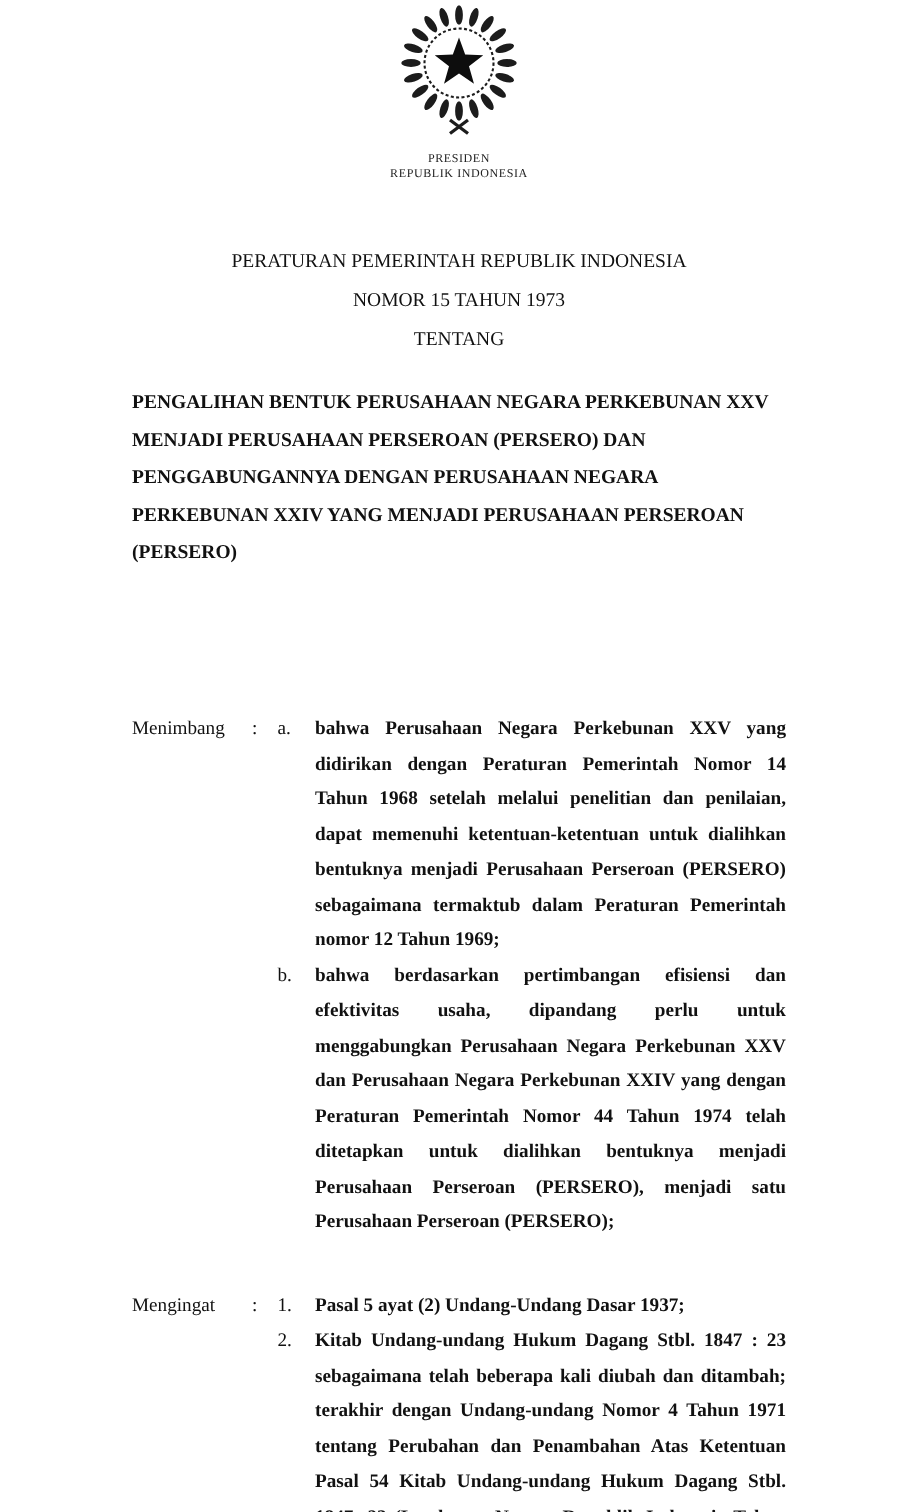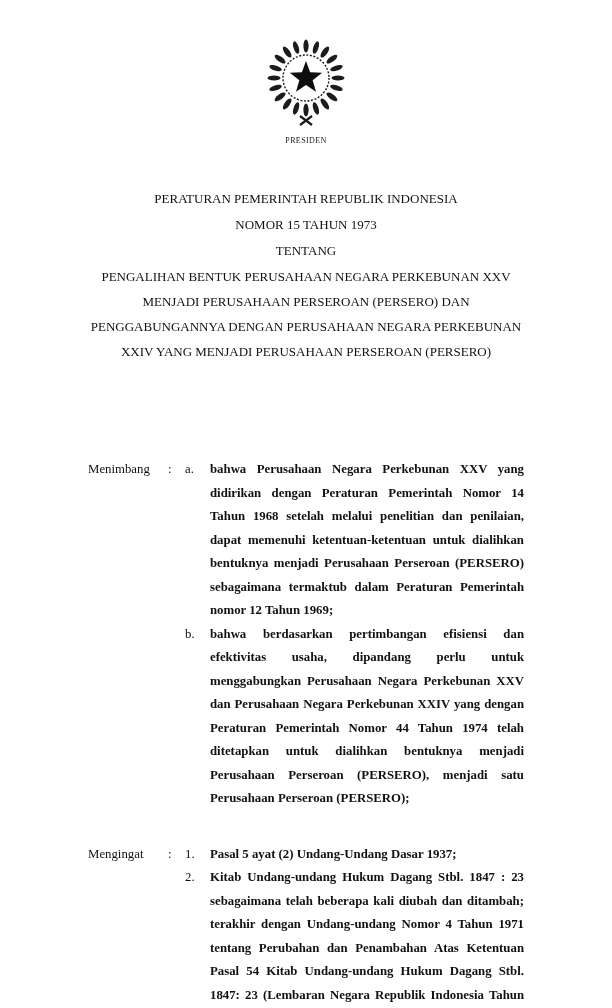--- a/index.html
+++ b/index.html
@@ -7,21 +7,20 @@
   body {
     width: 612px;
     height: 1008px;
     font-family: "Liberation Serif", serif;
     color: #111111;
     overflow: hidden;
   }
   .page {
     width: 612px;
     height: 865px;
-    padding-top: 36px;
     background: #ffffff;
   }
   
   .masthead { text-align: center; }
   .emblem { display: inline-block; }
   .mast-line {
     font-size: 8px;
     line-height: 10px;
     letter-spacing: 0.4px;
     color: #222222;
@@ -32,24 +31,25 @@
     margin: 0 auto;
   }
   .title-block {
     margin-top: 40px;
     text-align: center;
     font-size: 13px;
     line-height: 26px;
   }
   .title-line { white-space: pre-wrap; }
   .title-subject {
-    margin-top: 0px;
-    text-align: center;
+    margin-top: 16px;
+    text-align: left;
     font-size: 13px;
     line-height: 25px;
+    font-weight: bold;
   }
   .salutation {
     margin-top: 32px;
     text-align: center;
     font-size: 13px;
     line-height: 24px;
   }
   
   .clause {
     display: grid;
@@ -105,20 +105,21 @@
         <use href="#leaf" transform="rotate(306 44 42)"></use>
         <use href="#leaf" transform="rotate(324 44 42)"></use>
         <use href="#leaf" transform="rotate(342 44 42)"></use>
         <use href="#leaf" transform="rotate(0 44 42)"></use>
       </g>
       <circle cx="44" cy="42" r="23" fill="none" stroke="#1c1c1c" stroke-width="1.4" stroke-dasharray="2 1.6"></circle>
       <polygon fill="#0d0d0d" points="44,25 48.11,36.34 60.17,36.75 50.66,44.16 53.99,55.75 44,49 34.01,55.75 37.34,44.16 27.83,36.75 39.89,36.34"></polygon>
       <path d="M38 80 L50 89 M50 80 L38 89" stroke="#1c1c1c" stroke-width="2.2" fill="none"></path>
     </svg>
     <div class="mast-line">PRESIDEN</div>
+    <div class="mast-line">REPUBLIK INDONESIA</div>
   </header>
 
   <div class="content">
 
     <section class="title-block">
       <div class="title-line">PERATURAN PEMERINTAH REPUBLIK INDONESIA</div>
       <div class="title-line">NOMOR 15 TAHUN 1973</div>
       <div class="title-line">TENTANG</div>
       <div class="title-subject">PENGALIHAN BENTUK PERUSAHAAN NEGARA PERKEBUNAN XXV MENJADI PERUSAHAAN PERSEROAN (PERSERO) DAN PENGGABUNGANNYA DENGAN PERUSAHAAN NEGARA PERKEBUNAN XXIV YANG MENJADI PERUSAHAAN PERSEROAN (PERSERO)</div>
     </section>

